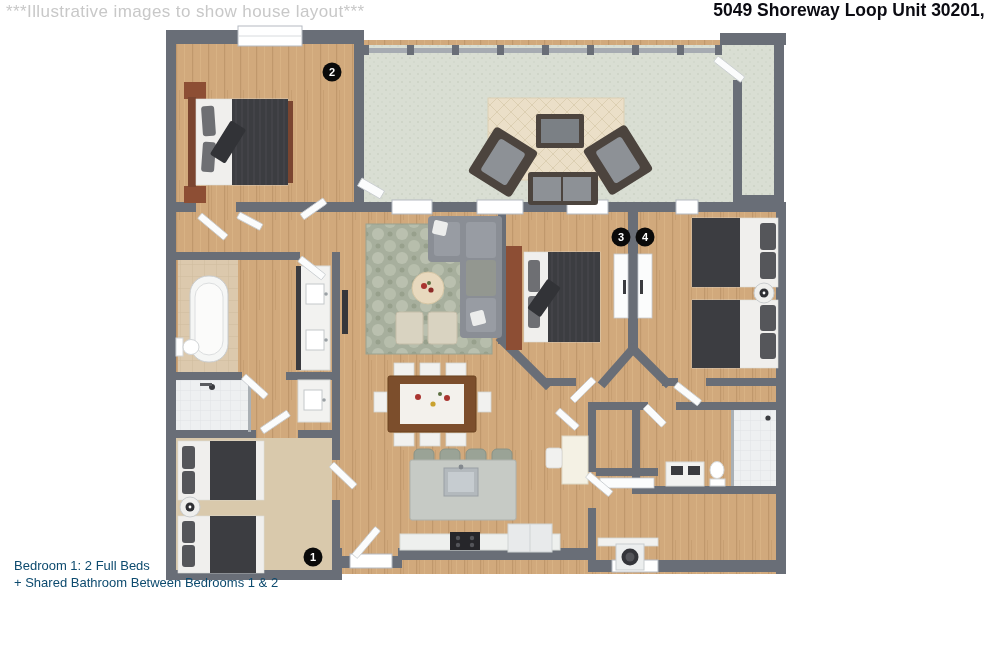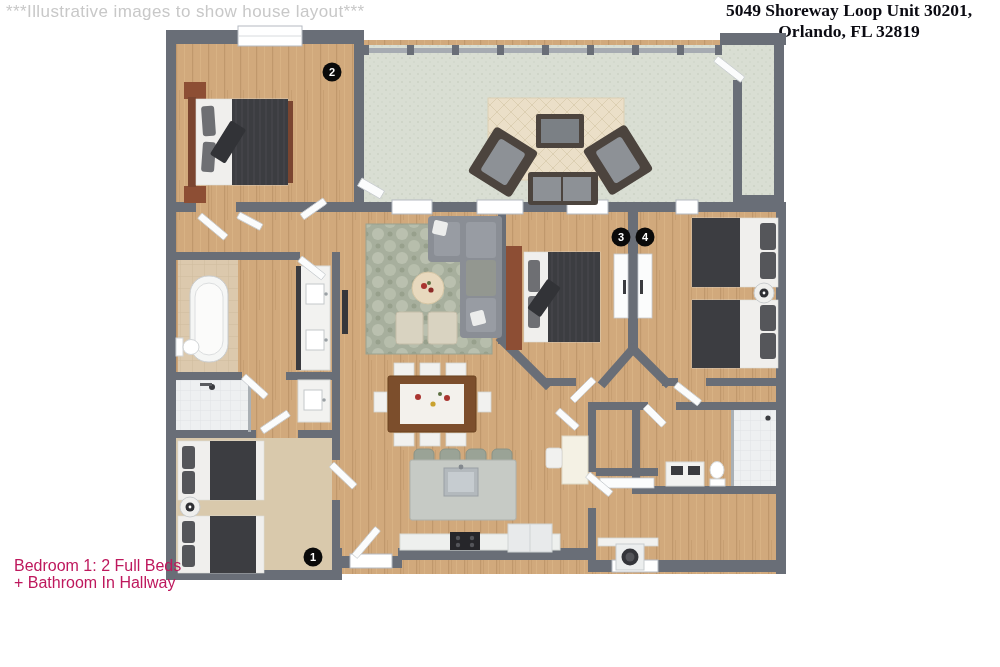--- a/index.html
+++ b/index.html
@@ -1,24 +1,24 @@
 <!DOCTYPE html>
 <html><head>
 <meta charset="utf-8">
 <style>
   html,body{margin:0;padding:0;background:#fff;}
   .canvas{position:relative;width:1000px;height:667px;background:#ffffff;overflow:hidden;
           font-family:"Liberation Sans",sans-serif;}
   .watermark{position:absolute;left:6px;top:2px;font-size:17px;letter-spacing:.4px;
              color:#c8c8c8;font-weight:400;white-space:nowrap;}
   .title{position:absolute;left:700px;top:0px;width:298px;text-align:center;
-         font-family:Liberation Serif, serif;font-weight:700;font-size:17.5px;
+         font-family:Liberation Sans, sans-serif;font-weight:700;font-size:17.5px;
          color:#0b0b12;line-height:21px;}
-  .legend{position:absolute;left:14px;top:557px;font-size:16px;line-height:17.3px;
-          color:#be185d;}
+  .legend{position:absolute;left:14px;top:557px;font-size:13px;line-height:17.3px;
+          color:#0c4a6e;}
   svg{position:absolute;left:0;top:0;}
   .w{fill:#696e77;}
   .wline{stroke:#696e77;stroke-width:9;stroke-linecap:square;}
   .door{fill:#fbfcfc;stroke:#c7cbcf;stroke-width:.8;}
   .win{fill:#ffffff;stroke:#b5bac1;stroke-width:1;}
   .white{fill:#f1f1ef;stroke:#d5d7d5;stroke-width:.8;}
   .duvet{fill:#3c3d41;}
   .pillow{fill:#55565a;}
   .gpillow{fill:#6e6f73;}
   .wood-acc{fill:#8d4e34;}
@@ -29,21 +29,20 @@
 </style>
 </head>
 <body>
 
 <div class="canvas">
 
   <div class="watermark">***Illustrative images to show house layout***</div>
 
   <div class="title">
     <div>5049 Shoreway Loop Unit 30201,</div>
-    <div>Orlando, FL 32819</div>
   </div>
 
   <svg width="1000" height="667" viewBox="0 0 1000 667">
     <defs>
       <pattern id="wood" width="16" height="90" patternUnits="userSpaceOnUse">
         <rect width="16" height="90" fill="#d1a97c"></rect>
         <rect x="0" width="1.2" height="90" fill="#c0986c"></rect>
         <rect x="8" width="1" height="90" fill="#dab486" opacity=".8"></rect>
         <rect x="3" y="0" width="1" height="40" fill="#c79f72"></rect>
       </pattern>
@@ -435,16 +434,16 @@
       </g>
       <g>
         <circle cx="645" cy="237" r="9.5" class="marker"></circle>
         <text x="645" y="241" class="marker-num">4</text>
       </g>
     </g>
   </svg>
 
   <div class="legend">
     <div>Bedroom 1: 2 Full Beds</div>
-    <div>+ Bathroom In Hallway</div>
+    <div>+ Shared Bathroom Between Bedrooms 1 &amp; 2</div>
   </div>
 
 </div>
 
 </body></html>

